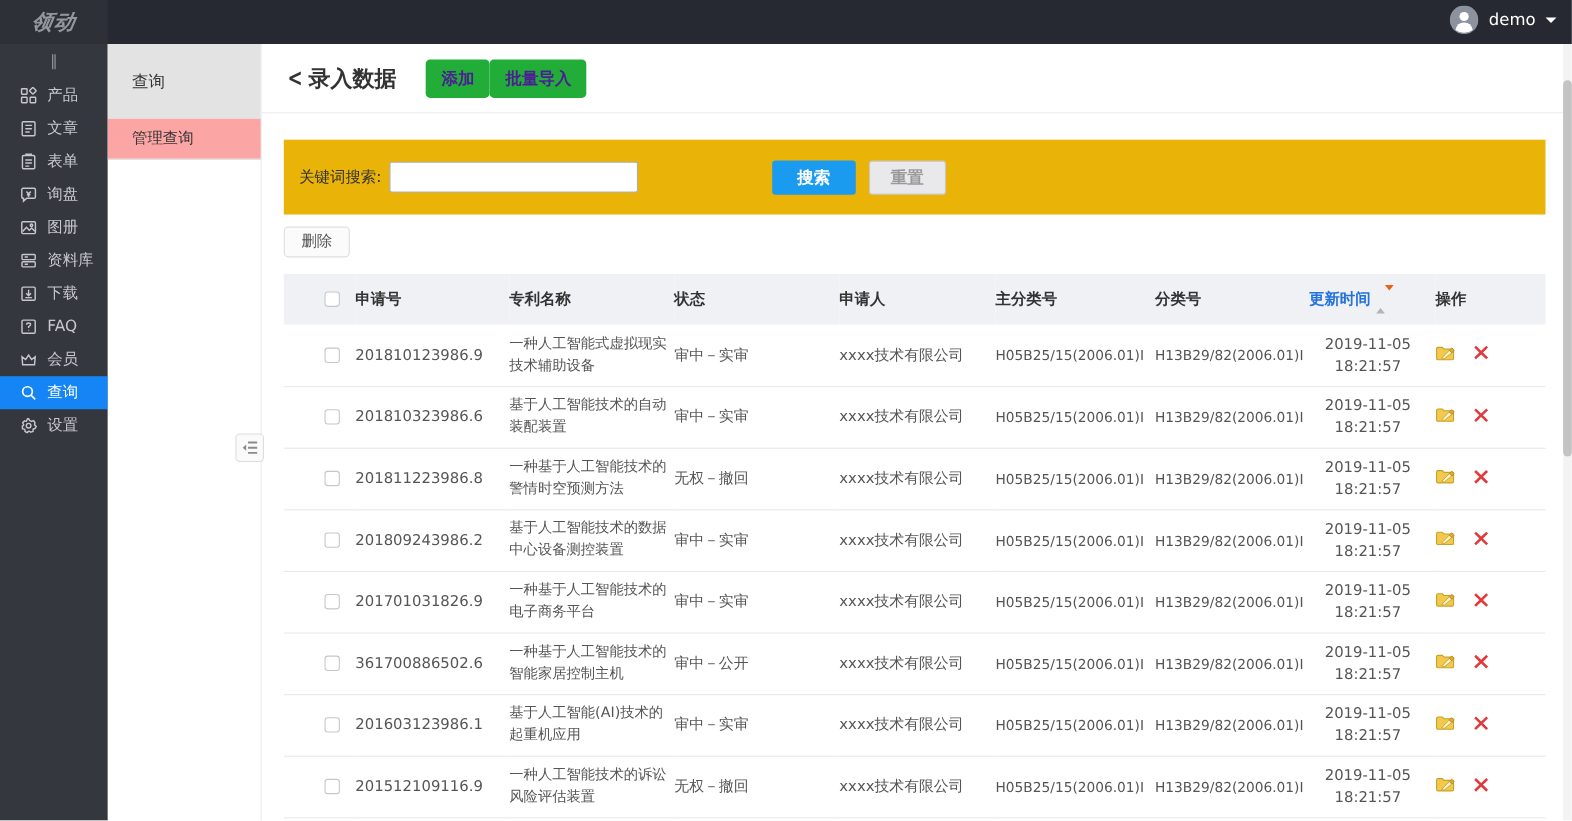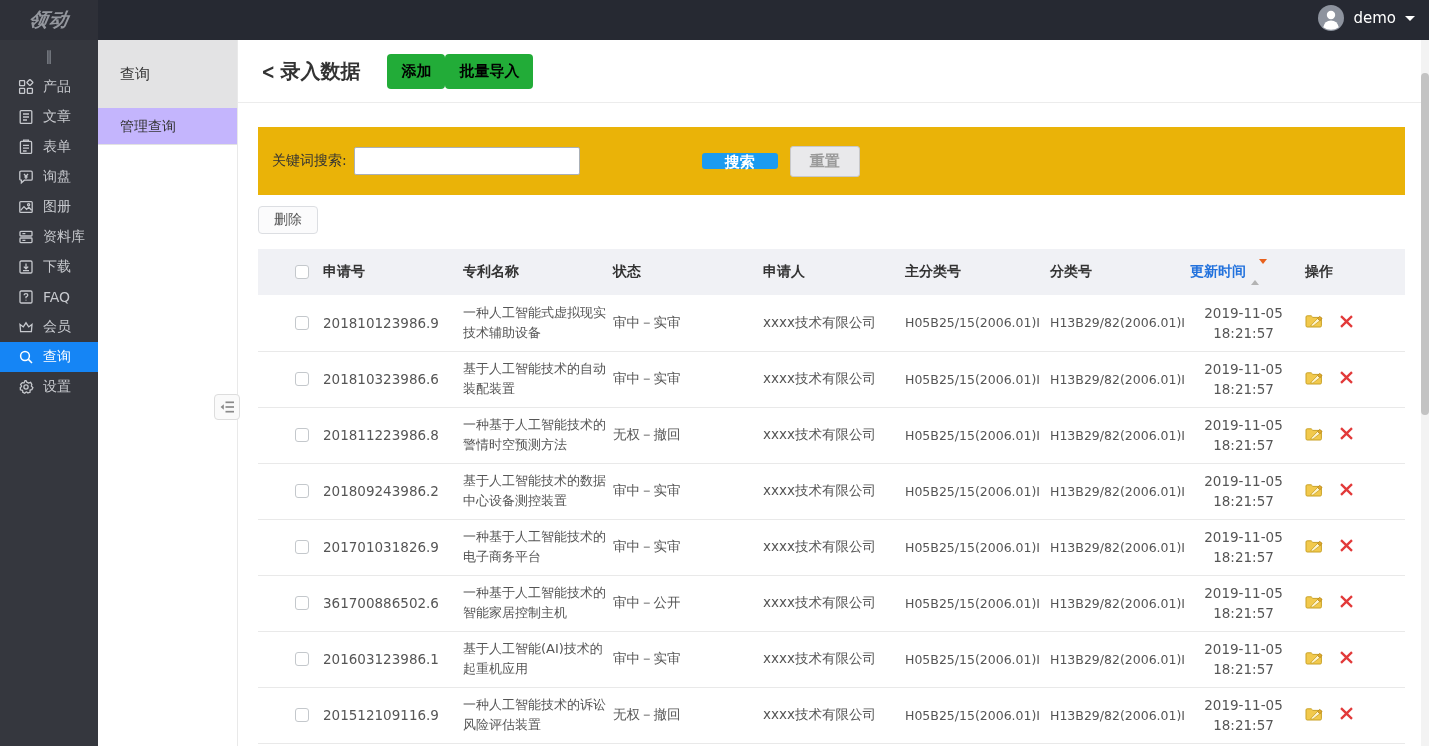--- a/index.html
+++ b/index.html
@@ -17,36 +17,36 @@
   
   .sidebar { position:absolute; left:0; top:40px; width:98px; height:706px; background:#35373e; }
   .sidebar-handle { height:32px; display:flex; align-items:center; justify-content:center; color:#8f939b; font-size:14px; cursor:pointer; }
   .sidebar-item { height:30px; display:flex; align-items:center; padding-left:18px; gap:9px; color:#c6c8cd; font-size:14px; cursor:pointer; }
   .sidebar-item .icon { width:16px; height:16px; display:flex; align-items:center; justify-content:center; }
   .sidebar-item.active { background:var(--active-sidebar,#1585f5); color:#ffffff; }
 
   
   .subsidebar { position:absolute; left:98px; top:40px; width:140px; height:706px; background:#fff; border-right:1px solid #e9e9e9; }
   .subsidebar-header { height:68px; background:#e3e3e4; display:flex; align-items:center; padding-left:22px; font-size:15px; color:#333; }
-  .subsidebar-item { height:37px; line-height:37px; padding-left:22px; font-size:14px; color:#333; border-bottom:1px solid #e2e2e2; cursor:pointer; background:#c4b5fd; }
+  .subsidebar-item { height:37px; line-height:37px; padding-left:22px; font-size:14px; color:#333; border-bottom:1px solid #e2e2e2; cursor:pointer; background:#fca5a5; }
   .collapse-btn { position:absolute; left:214px; top:394px; width:26px; height:26px; background:#fafafa; border:1px solid #ddd; border-radius:4px; display:flex; align-items:center; justify-content:center; cursor:pointer; z-index:6; }
 
   
   .main { position:absolute; left:238px; top:40px; width:1183px; height:706px; background:#fff; overflow:hidden; }
   .page-header { height:63px; border-bottom:1px solid #ececec; display:flex; align-items:center; padding-left:21px; }
   .back-arrow { font-size:22px; color:#333; font-weight:bold; margin-right:3px; transform:scaleX(.75); }
   .page-title { font-size:20px; color:#333; font-weight:600; }
-  .btn-green { background:var(--accent-green,#22ac38); color:#000000; border:none; border-radius:4px; font-size:15px; font-weight:600; padding:8px 14px; cursor:pointer; font-family:Liberation Mono, monospace; }
+  .btn-green { background:var(--accent-green,#22ac38); color:#4c1d95; border:none; border-radius:4px; font-size:15px; font-weight:600; padding:8px 14px; cursor:pointer; font-family:Liberation Mono, monospace; }
   .btn-add { margin-left:27px; }
   .btn-batch { }
 
   .search-panel { margin:24px 16px 0 20px; height:68px; background:#eab308; display:flex; align-items:center; padding-left:14px; }
   .search-label { font-size:14px; color:#333; }
   .search-input { width:226px; height:28px; border:1px solid #aab0b7; border-radius:2px; background:#fff; margin-left:7px; font-size:14px; padding:0 6px; font-family:inherit; }
-  .btn-search { width:76px; height:16px; background:var(--accent-blue,#1b9bf0); color:#fff; border:none; border-radius:3px; font-size:15px; font-weight:600; margin-left:122px; cursor:pointer; font-family:Liberation Sans, sans-serif; }
+  .btn-search { width:76px; height:31px; background:var(--accent-blue,#1b9bf0); color:#fff; border:none; border-radius:3px; font-size:15px; font-weight:600; margin-left:122px; cursor:pointer; font-family:Liberation Sans, sans-serif; }
   .btn-reset { width:70px; height:31px; background:#e9e9eb; color:#9a9a9a; border:1px solid #c8c8ca; border-radius:3px; font-size:15px; font-weight:600; margin-left:12px; cursor:pointer; font-family:inherit; }
 
   .btn-delete { margin:11px 0 0 20px; padding:4px 15px; background:#fbfbfc; border:1px solid #dcdee2; border-radius:4px; color:#555; font-size:14px; cursor:pointer; font-family:inherit; }
 
   .table-wrap { margin:15px 16px 0 20px; }
   table { width:1147px; border-collapse:collapse; table-layout:fixed; }
   thead tr { background:#f0f1f5; height:46px; }
   th { text-align:left; font-size:14px; color:#333; font-weight:600; padding-right:8px; }
   .c-cb { padding-left:37px; width:65px; }
   td { font-size:13.5px; color:#555; border-bottom:1px solid #e9e9e9; height:56px; vertical-align:middle; padding-right:8px; }

